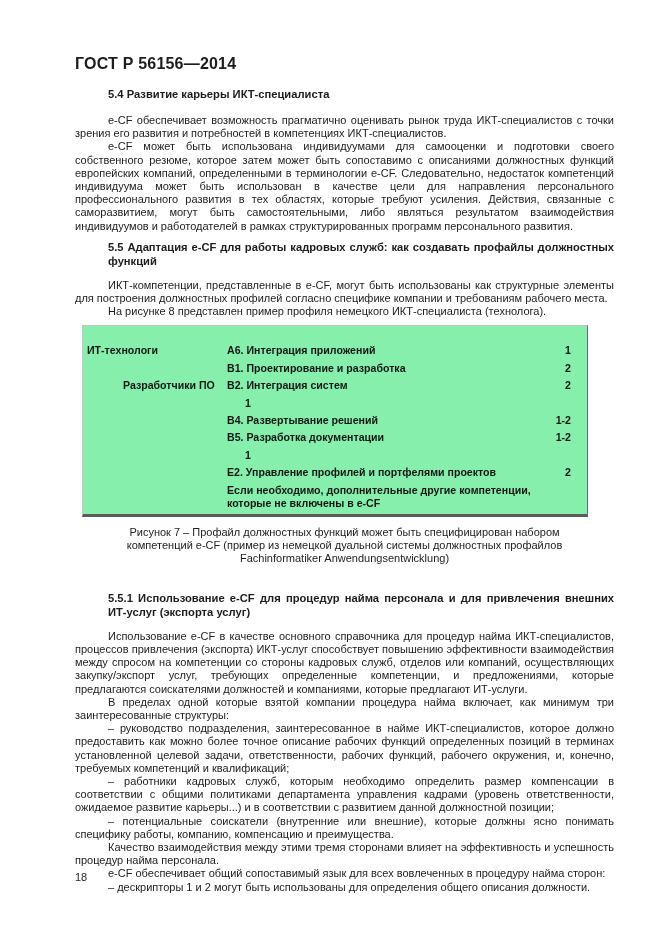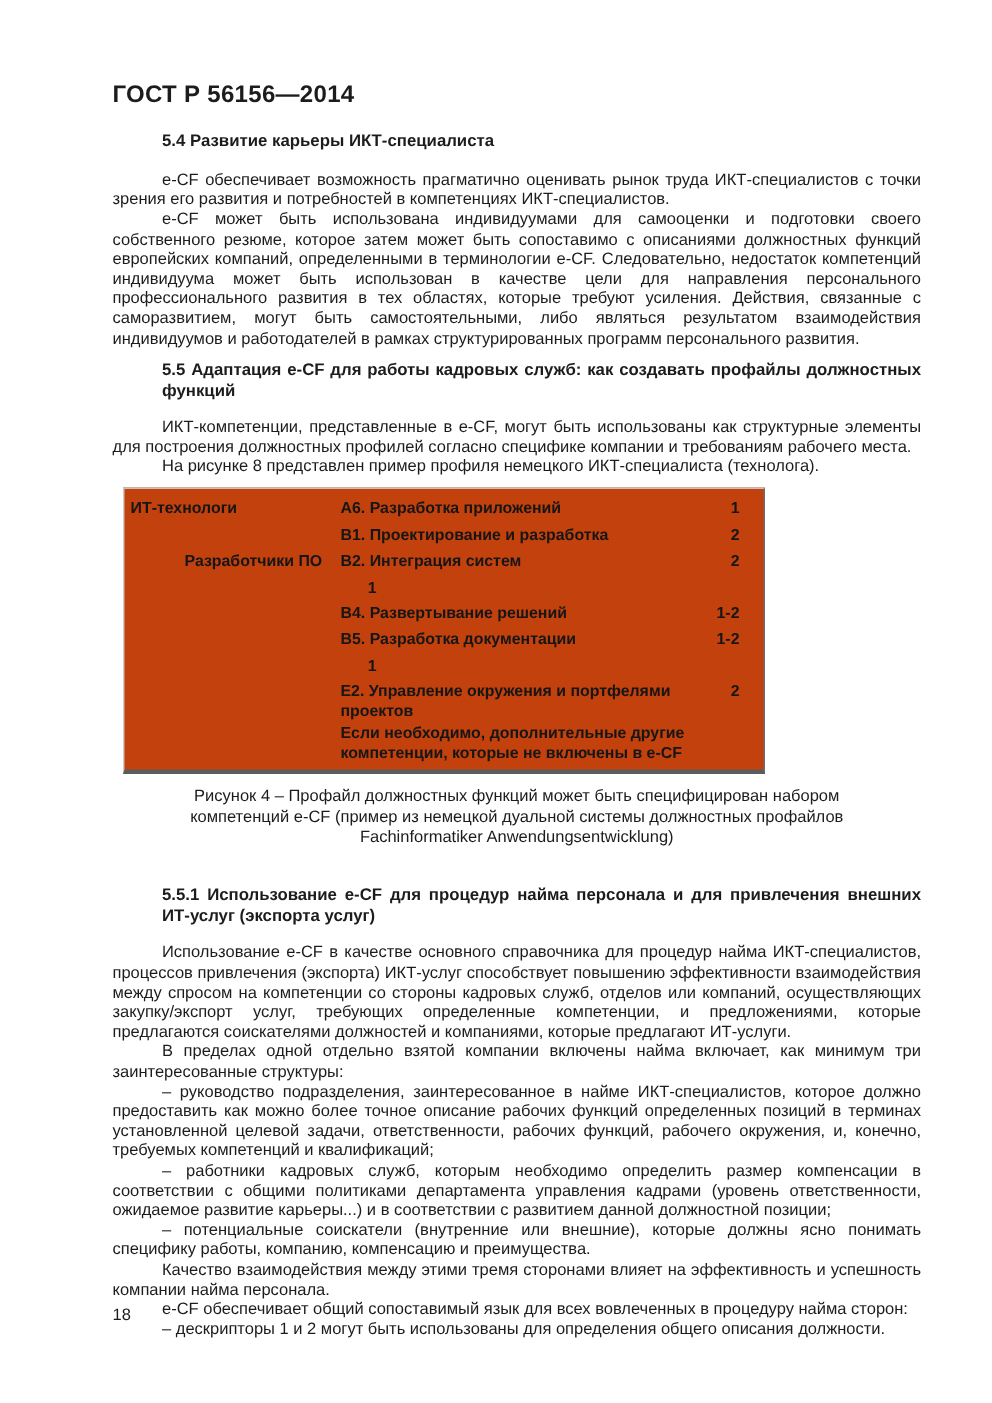--- a/index.html
+++ b/index.html
@@ -35,28 +35,28 @@
     line-height: 13.2px;
     text-align: justify;
     text-indent: 33px;
     margin: 0;
   }
   .para.first { margin-top: 13px; }
   .para.after-h { margin-top: 11px; }
   
   .fig-table {
     margin: 7px 0 0 7px;
-    width: 428px;
-    background: #c2410c;
+    width: 506px;
+    background: #86efac;
     border-top: 1px solid #c2c2c2;
     border-left: 1px solid #c9c9c9;
     border-right: 1px solid #6e6e6e;
     border-bottom: 3px solid #5c5c5c;
     box-sizing: border-box;
-    padding: 5px 0 4px 0;
+    padding: 16px 0 4px 0;
     font-weight: bold;
     color: #161616;
     font-size: 10.6px;
   }
   .fig-row {
     display: flex;
     align-items: flex-start;
     min-height: 17.4px;
     line-height: 13px;
     padding-top: 2px;
@@ -103,21 +103,21 @@
   <p class="para first">e-CF обеспечивает возможность прагматично оценивать рынок труда ИКТ-специалистов с точки зрения его развития и потребностей в компетенциях ИКТ-специалистов.</p>
   <p class="para">e-CF может быть использована индивидуумами для самооценки и подготовки своего собственного резюме, которое затем может быть сопоставимо с описаниями должностных функций европейских компаний, определенными в терминологии e-CF. Следовательно, недостаток компетенций индивидуума может быть использован в качестве цели для направления персонального профессионального развития в тех областях, которые требуют усиления. Действия, связанные с саморазвитием, могут быть самостоятельными, либо являться результатом взаимодействия индивидуумов и работодателей в рамках структурированных программ персонального развития.</p>
 
   <div class="heading h55">5.5 Адаптация e-CF для работы кадровых служб: как создавать профайлы должностных функций</div>
   <p class="para after-h">ИКТ-компетенции, представленные в e-CF, могут быть использованы как структурные элементы для построения должностных профилей согласно специфике компании и требованиям рабочего места.</p>
   <p class="para">На рисунке 8 представлен пример профиля немецкого ИКТ-специалиста (технолога).</p>
 
   <div class="fig-table">
     <div class="fig-row">
       <div class="fig-cell-group">ИТ-технологи</div>
-      <div class="fig-cell-comp">А6. Разработка приложений</div>
+      <div class="fig-cell-comp">А6. Интеграция приложений</div>
       <div class="fig-cell-level">1</div>
     </div>
     <div class="fig-row">
       <div class="fig-cell-group"></div>
       <div class="fig-cell-comp">В1. Проектирование и разработка</div>
       <div class="fig-cell-level">2</div>
     </div>
     <div class="fig-row">
       <div class="fig-cell-group indent">Разработчики ПО</div>
       <div class="fig-cell-comp">В2. Интеграция систем</div>
@@ -136,37 +136,37 @@
       <div class="fig-cell-group"></div>
       <div class="fig-cell-comp">В5. Разработка документации</div>
       <div class="fig-cell-level">1-2</div>
     </div>
     <div class="fig-row">
       <div class="fig-cell-group"></div>
       <div class="fig-cell-level">1</div>
     </div>
     <div class="fig-row">
       <div class="fig-cell-group"></div>
-      <div class="fig-cell-comp">Е2. Управление окружения и портфелями проектов</div>
+      <div class="fig-cell-comp">Е2. Управление профилей и портфелями проектов</div>
       <div class="fig-cell-level">2</div>
     </div>
     <div class="fig-row">
       <div class="fig-cell-group"></div>
       <div class="fig-cell-comp">Если необходимо, дополнительные другие компетенции, которые не включены в e-CF</div>
       <div class="fig-cell-level"></div>
     </div>
   </div>
 
-  <div class="fig-caption"><span>Рисунок 4 – Профайл должностных функций может быть специфицирован набором компетенций e-CF (пример из немецкой дуальной системы должностных профайлов </span><span class="italic">Fachinformatiker Anwendungsentwicklung</span><span>)</span></div>
+  <div class="fig-caption"><span>Рисунок 7 – Профайл должностных функций может быть специфицирован набором компетенций e-CF (пример из немецкой дуальной системы должностных профайлов </span><span class="italic">Fachinformatiker Anwendungsentwicklung</span><span>)</span></div>
 
   <div class="heading h551">5.5.1 Использование e-CF для процедур найма персонала и для привлечения внешних ИТ-услуг (экспорта услуг)</div>
   <p class="para after-h">Использование e-CF в качестве основного справочника для процедур найма ИКТ-специалистов, процессов привлечения (экспорта) ИКТ-услуг способствует повышению эффективности взаимодействия между спросом на компетенции со стороны кадровых служб, отделов или компаний, осуществляющих закупку/экспорт услуг, требующих определенные компетенции, и предложениями, которые предлагаются соискателями должностей и компаниями, которые предлагают ИТ-услуги.</p>
-  <p class="para">В пределах одной отдельно взятой компании включены найма включает, как минимум три заинтересованные структуры:</p>
+  <p class="para">В пределах одной которые взятой компании процедура найма включает, как минимум три заинтересованные структуры:</p>
   <p class="para">– руководство подразделения, заинтересованное в найме ИКТ-специалистов, которое должно предоставить как можно более точное описание рабочих функций определенных позиций в терминах установленной целевой задачи, ответственности, рабочих функций, рабочего окружения, и, конечно, требуемых компетенций и квалификаций;</p>
   <p class="para">– работники кадровых служб, которым необходимо определить размер компенсации в соответствии с общими политиками департамента управления кадрами (уровень ответственности, ожидаемое развитие карьеры...) и в соответствии с развитием данной должностной позиции;</p>
   <p class="para">– потенциальные соискатели (внутренние или внешние), которые должны ясно понимать специфику работы, компанию, компенсацию и преимущества.</p>
-  <p class="para">Качество взаимодействия между этими тремя сторонами влияет на эффективность и успешность компании найма персонала.</p>
+  <p class="para">Качество взаимодействия между этими тремя сторонами влияет на эффективность и успешность процедур найма персонала.</p>
   <p class="para">e-CF обеспечивает общий сопоставимый язык для всех вовлеченных в процедуру найма сторон:</p>
   <p class="para">– дескрипторы 1 и 2 могут быть использованы для определения общего описания должности.</p>
 
   <div class="page-number">18</div>
 
 </div>
 
 </body></html>

